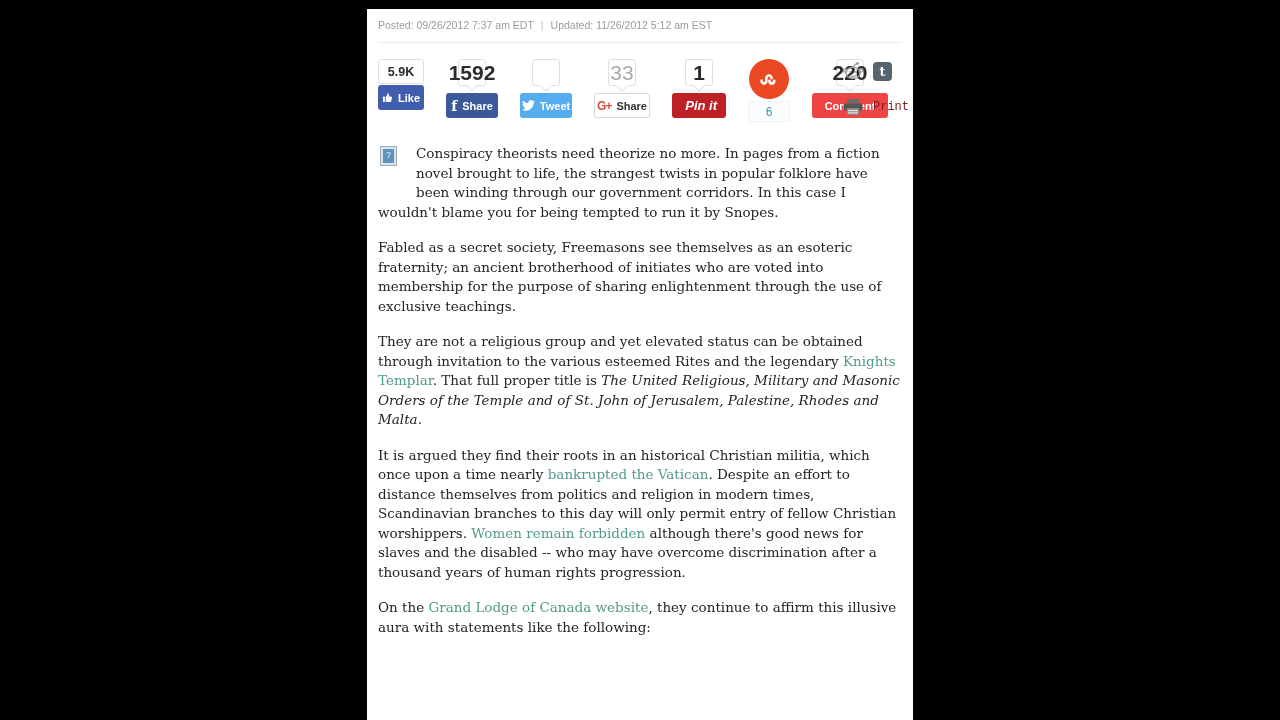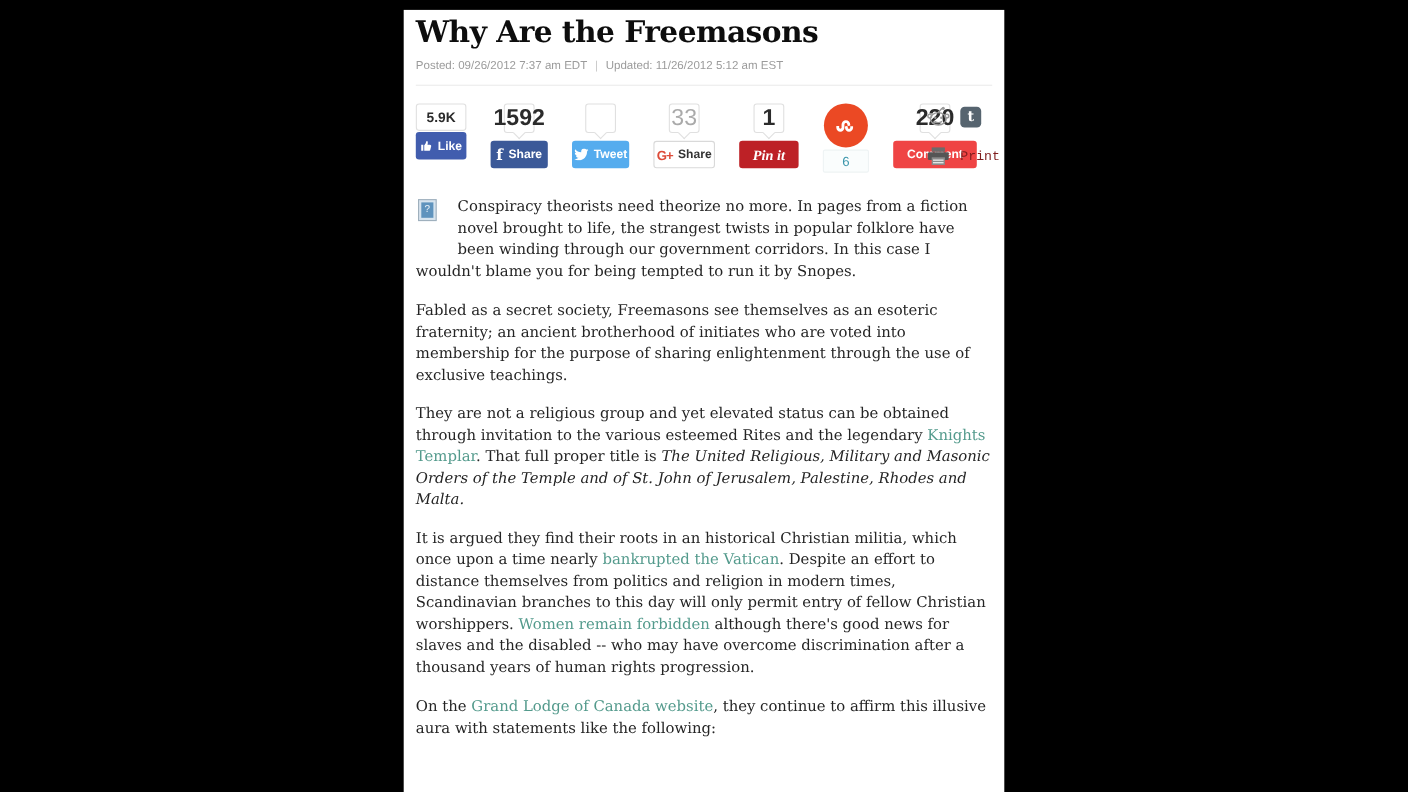--- a/index.html
+++ b/index.html
@@ -40,21 +40,21 @@
   .fb-like .count { width:46px; height:25px; font-size:12.5px; }
   .fb-like .count::after { display:none; }
   .fb-like .btn { width:46px; background:#415dae; margin-top:1px; padding:0 4px;text-align:right; }
 
   .btn-fbshare { width:52px; background:#3b5998; }
   .fb-f { font-family:"DejaVu Serif", serif; font-size:14px; font-weight:bold; }
   .btn-tweet { width:52px; background:#55acee;text-align:right; }
   .btn-gplus { width:56px; background:#fff; border:1px solid #d9d9d9; color:#333; }
   .gplus-g { color:#dd4b39; font-weight:bold; font-size:12px; letter-spacing:-1px; }
   .btn-pinit { width:54px; background:#bd2126;
-               font-family:Liberation Serif, serif; font-style:italic; font-size:13px; }
+               font-family:Liberation Sans, sans-serif; font-style:italic; font-size:13px;justify-content:flex-end; }
   .btn-comment { width:76px; background:#ef4444; }
 
   
   .su-circle { width:40px; height:40px; border-radius:50%; background:#eb4924;
                display:flex; align-items:center; justify-content:center; }
   .su-count { margin-top:2px; width:42px; height:21px; background:#fafdfd;
               border:1px solid #eef3f4; border-radius:2px; display:flex;
               align-items:center; justify-content:center; font-size:12px;
               color:#3a96ab; }
 
@@ -83,21 +83,20 @@
                 font-family:"Liberation Sans", sans-serif; }
 
   svg { display:block; }
 </style>
 </head>
 <body>
 
 <div class="page">
 
   <h1 class="headline">
-    <div>Why Are the Freemasons</div>
   </h1>
 
   <div class="meta">
     <span>Posted: 09/26/2012 7:37 am EDT</span><span class="sep">|</span><span>Updated: 11/26/2012 5:12 am EST</span>
   </div>
 
   <div class="rule"></div>
 
   <div class="share-bar">
 

